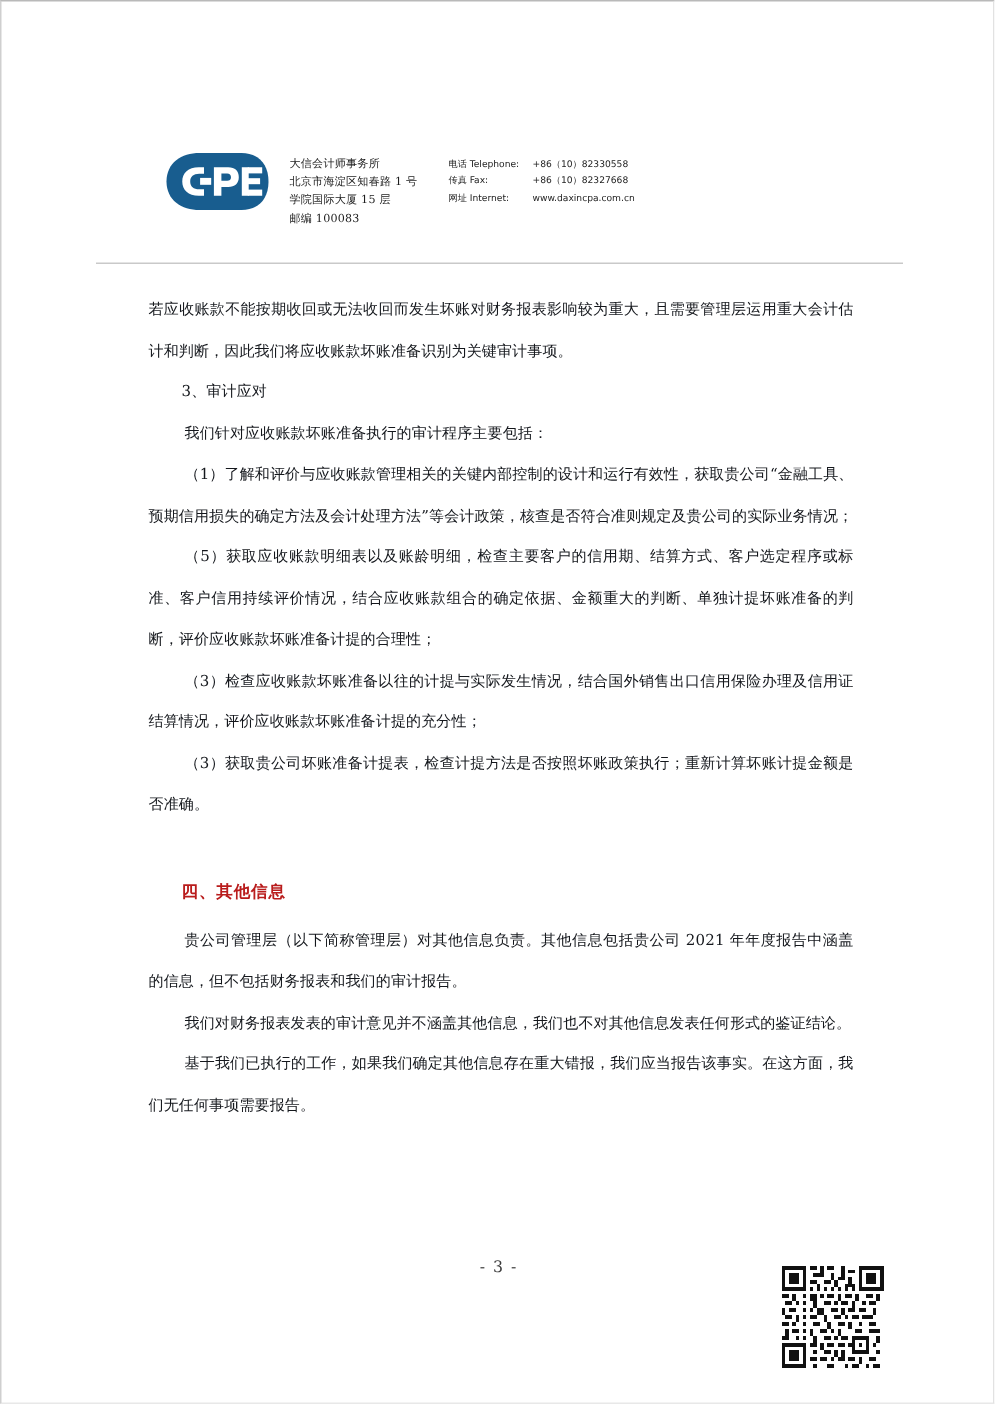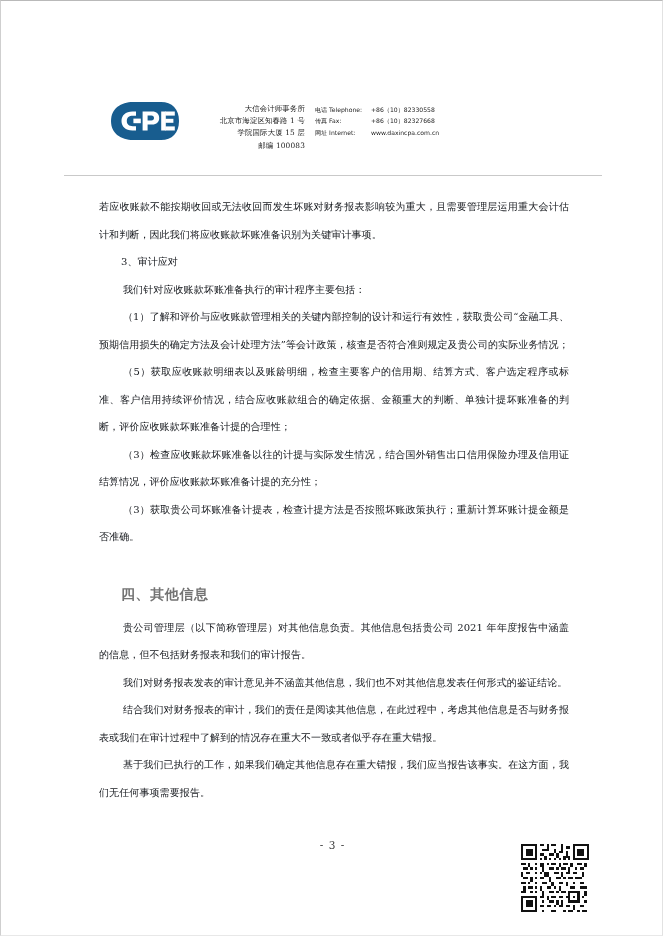--- a/index.html
+++ b/index.html
@@ -37,29 +37,28 @@
     width: 78px;
     margin-left: 108px;
     padding-top: 4px;
     flex: 0 0 auto;
   }
   .logo-wrap svg { display: block; }
 
   .lh-cn {
     flex: 0 0 auto;
     width: 96px;
-    margin-left: 22px;
+    margin-left: 6px;
     padding-top: 6px;
     font-family: "DejaVu Serif", "Liberation Serif", serif;
     font-size: 7.4px;
     line-height: 12.2px;
     color: #1d1d1d;
     letter-spacing: 0.15px;
     white-space: nowrap;
-    text-align: right;
   }
   .lh-en {
     flex: 0 0 auto;
     width: 142px;
     margin-left: 2px;
     padding-top: 6px;
     font-family: "DejaVu Sans", "Liberation Sans", sans-serif;
     font-size: 6.4px;
     line-height: 12.2px;
     color: #1d1d1d;
@@ -111,23 +110,23 @@
   p.indent { text-indent: 24px; }
   p.indent-2 { text-indent: 22px; }
   .gap-sm { height: 6px; }
   .gap-lg { height: 30px; }
 
   h2.section {
     margin: 0;
     text-indent: 22px;
     font-family: "DejaVu Sans", "Liberation Sans", sans-serif;
     font-weight: bold;
-    font-size: 14px;
+    font-size: 11px;
     line-height: 27px;
-    color: #737373;
+    color: #b91c1c;
     letter-spacing: 0.6px;
   }
 
   
   .page-number {
     position: absolute;
     left: 0;
     top: 838px;
     width: 663px;
     text-align: center;
@@ -214,21 +213,20 @@
     <div class="gap-lg"></div>
 
     <h2 class="section">四、其他信息</h2>
 
     <div class="gap-sm"></div>
 
     <p class="para indent">贵公司管理层（以下简称管理层）对其他信息负责。其他信息包括贵公司 2021 年年度报告中涵盖的信息，但不包括财务报表和我们的审计报告。</p>
 
     <p class="para indent">我们对财务报表发表的审计意见并不涵盖其他信息，我们也不对其他信息发表任何形式的鉴证结论。</p>
 
-    <p class="para indent">结合我们对财务报表的审计，我们的责任是阅读其他信息，在此过程中，考虑其他信息是否与财务报表或我们在审计过程中了解到的情况存在重大不一致或者似乎存在重大错报。</p>
 
     <p class="para indent">基于我们已执行的工作，如果我们确定其他信息存在重大错报，我们应当报告该事实。在这方面，我们无任何事项需要报告。</p>
 
   </div>
 
   <div class="page-number">- 3 -</div>
 
   <div class="qr">
     <svg width="72" height="68" viewBox="0 0 29 29" shape-rendering="crispEdges" aria-hidden="true">
       <rect width="29" height="29" fill="#ffffff"></rect>

